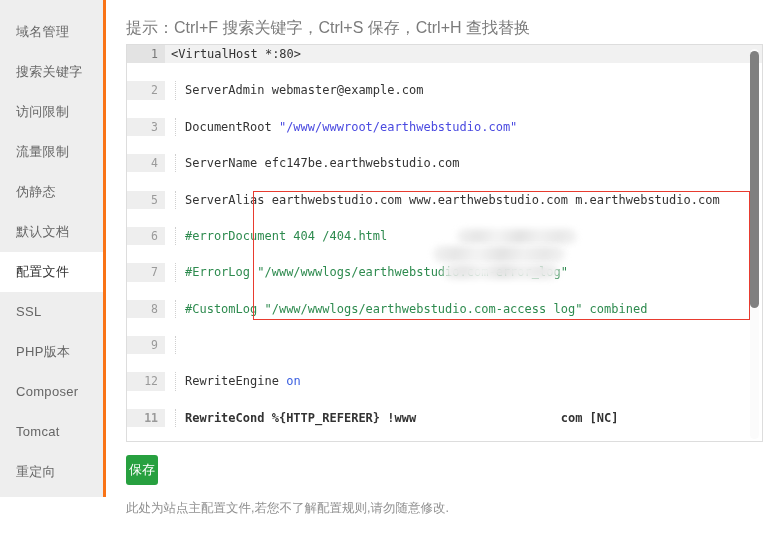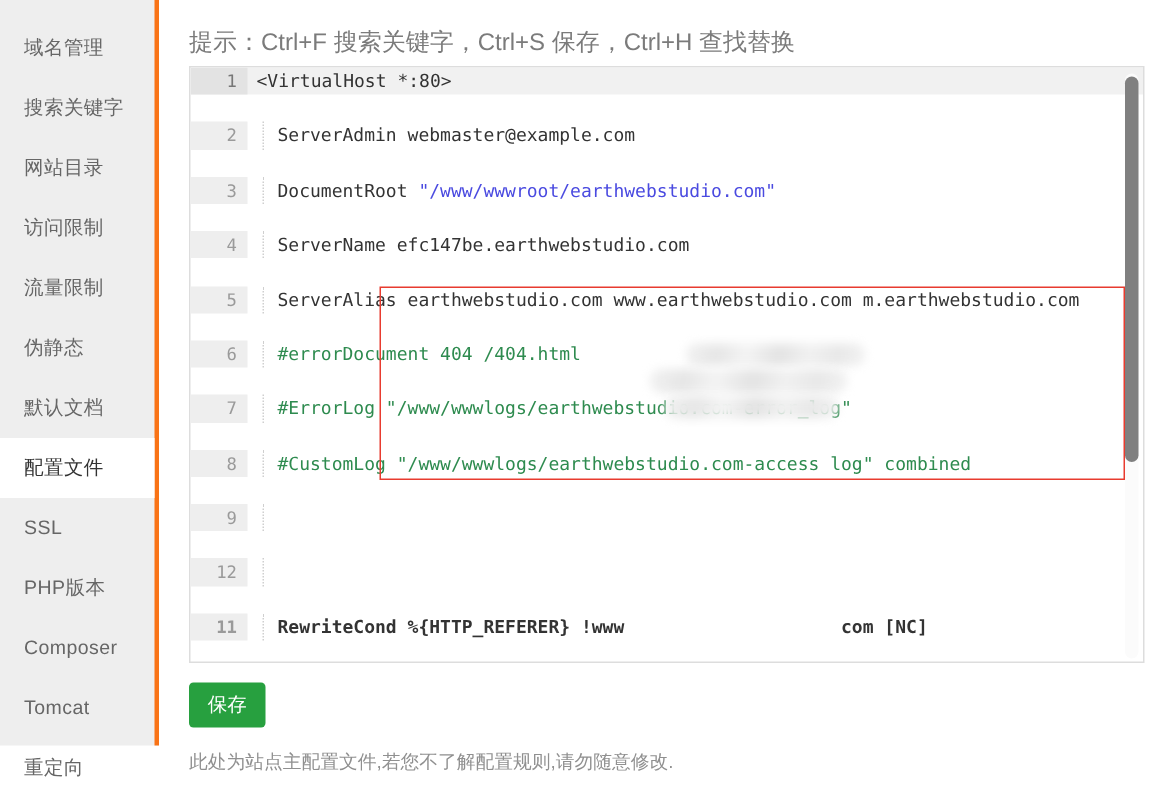--- a/index.html
+++ b/index.html
@@ -152,21 +152,21 @@
     background: #808080;
     border-radius: 5px;
     cursor: pointer;
   }
 
   
   #save-btn {
     position: absolute;
     left: 20px;
     top: 455px;
-    width: 51px;
+    width: 32px;
     height: 30px;
     background: #27a03f;
     color: #ffffff;
     border: none;
     border-radius: 3px;
     font-size: 13px;
     font-family: "Liberation Sans", sans-serif;
     cursor: pointer;
     padding: 0;
   }
@@ -180,21 +180,20 @@
   }
 </style>
 </head>
 <body>
 
 <div id="app">
 
   <nav id="sidebar">
       <div class="side-item"><span>域名管理</span></div>
       <div class="side-item"><span>搜索关键字</span></div>
-      <div class="side-item"><span>网站目录</span></div>
       <div class="side-item"><span>访问限制</span></div>
       <div class="side-item"><span>流量限制</span></div>
       <div class="side-item"><span>伪静态</span></div>
       <div class="side-item"><span>默认文档</span></div>
       <div class="side-item active"><span>配置文件</span></div>
       <div class="side-item"><span>SSL</span></div>
       <div class="side-item"><span>PHP版本</span></div>
       <div class="side-item"><span>Composer</span></div>
       <div class="side-item"><span>Tomcat</span></div>
       <div class="side-item"><span>重定向</span></div>
@@ -208,21 +207,21 @@
       <div id="code-area">
           <div class="code-line cursorline" style="top: 0px;"><div class="gutter">1</div><div class="code-text" style="left: 44px;">&lt;VirtualHost *:80&gt;</div></div>
           <div class="code-line" style="top: 18.2px;"><div class="gutter">2</div><div class="indent-guide" style="left: 48px;"></div><div class="code-text" style="left: 58px;">ServerAdmin webmaster@example.com</div></div>
           <div class="code-line" style="top: 36.4px;"><div class="gutter">3</div><div class="indent-guide" style="left: 48px;"></div><div class="code-text" style="left: 58px;">DocumentRoot <span class="c-string">"/www/wwwroot/earthwebstudio.com"</span></div></div>
           <div class="code-line" style="top: 54.6px;"><div class="gutter">4</div><div class="indent-guide" style="left: 48px;"></div><div class="code-text" style="left: 58px;">ServerName efc147be.earthwebstudio.com</div></div>
           <div class="code-line" style="top: 72.8px;"><div class="gutter">5</div><div class="indent-guide" style="left: 48px;"></div><div class="code-text" style="left: 58px;">ServerAlias earthwebstudio.com www.earthwebstudio.com m.earthwebstudio.com</div></div>
           <div class="code-line" style="top: 91px;"><div class="gutter">6</div><div class="indent-guide" style="left: 48px;"></div><div class="code-text" style="left: 58px;"><span class="c-comment">#errorDocument 404 /404.html</span></div></div>
           <div class="code-line" style="top: 109.2px;"><div class="gutter">7</div><div class="indent-guide" style="left: 48px;"></div><div class="code-text" style="left: 58px;"><span class="c-comment">#ErrorLog "/www/wwwlogs/earthwebstudio.com-error_log"</span></div></div>
           <div class="code-line" style="top: 127.4px;"><div class="gutter">8</div><div class="indent-guide" style="left: 48px;"></div><div class="code-text" style="left: 58px;"><span class="c-comment">#CustomLog "/www/wwwlogs/earthwebstudio.com-access log" combined</span></div></div>
           <div class="code-line" style="top: 145.6px;"><div class="gutter">9</div><div class="indent-guide" style="left: 48px;"></div></div>
-          <div class="code-line" style="top: 163.8px;"><div class="gutter">12</div><div class="indent-guide" style="left: 48px;"></div></div>
+          <div class="code-line" style="top: 163.8px;"><div class="gutter">12</div><div class="indent-guide" style="left: 48px;"></div><div class="code-text" style="left: 58px;">RewriteEngine <span class="c-kw">on</span></div></div>
           <div class="code-line" style="top: 182px; font-weight: bold;"><div class="gutter">11</div><div class="indent-guide" style="left: 48px;"></div><div class="code-text" style="left: 58px;">RewriteCond %{HTTP_REFERER} !www                    com [NC]</div></div>
           <div class="blur-blob" style="left: 330px; top: 184px; width: 120px; height: 15px;"></div>
           <div class="blur-blob" style="left: 306px; top: 201.2px; width: 132px; height: 16px;"></div>
           <div class="blur-blob" style="left: 316px; top: 219.4px; width: 116px; height: 15px;"></div>
         </div>
       <div id="red-box" style="top: 145.6px; height: 129.4px; border-color: rgb(232, 59, 47);"></div>
       <div id="vscroll">
         <div id="vthumb" style="height: 257px; top: 2px;"></div>
       </div>
     </div>

